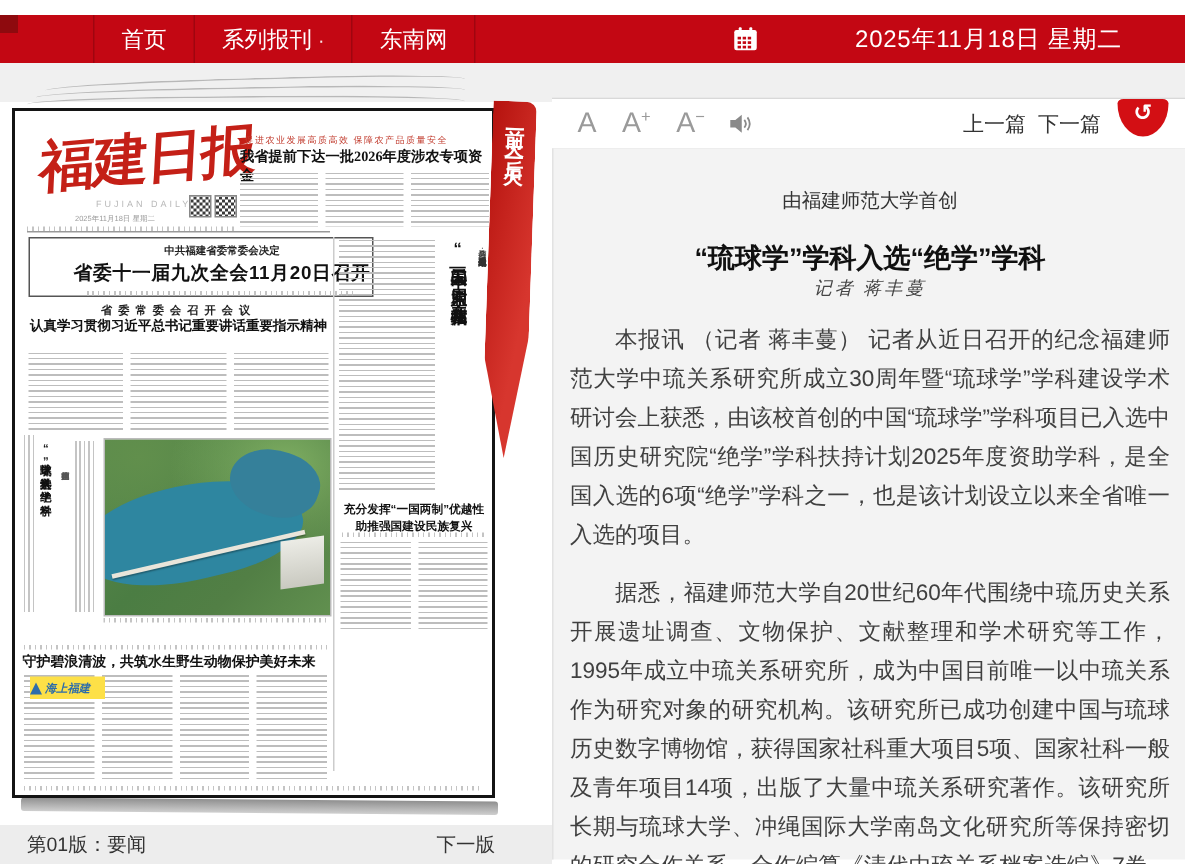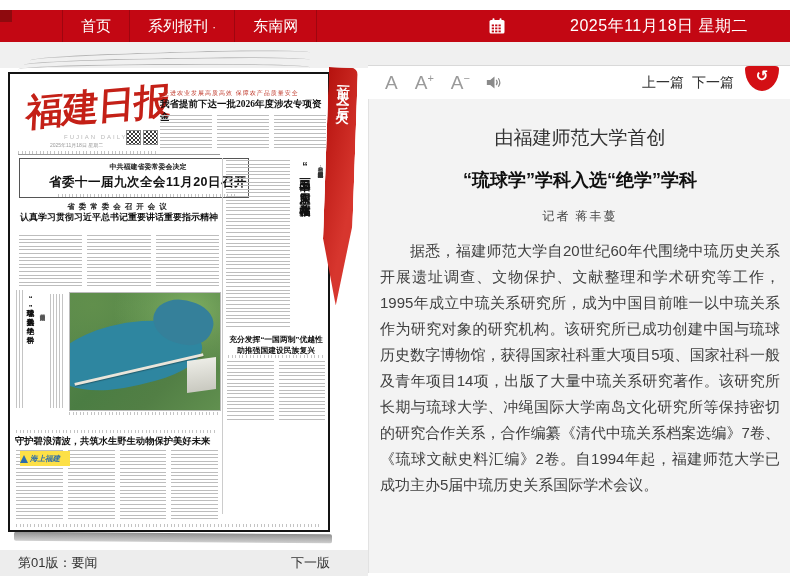--- a/index.html
+++ b/index.html
@@ -45,23 +45,23 @@
   
   .toolbar{position:absolute;left:368px;top:65px;width:422px;height:33px;background:#fff;border-top:1px solid #d9d9d9;border-bottom:1px solid #cfcfcf;display:flex;align-items:center;}
   .fbtn{color:#9a9a9a;font-size:19px;margin-left:17px;cursor:pointer;line-height:1;}
   .fbtn sup{font-size:11px;}
   .spk{margin-left:16px;cursor:pointer;display:flex;align-items:center;}
   .artnav{margin-left:auto;display:flex;gap:8px;font-size:14px;color:#333;margin-right:56px;}
   .artnav span{cursor:pointer;}
   .backbtn{position:absolute;right:11px;top:0px;width:34px;height:25px;background:#d30f14;border-radius:4px 4px 17px 17px/3px 3px 22px 22px;color:#fff;text-align:center;font-size:15px;line-height:20px;cursor:pointer;font-weight:bold;}
   .content{position:absolute;left:368px;top:99px;width:421px;height:474px;background:#f3f3f3;border-left:1px solid #e2e2e2;}
   .art{padding:26px 10px 0 11px;color:#404040;}
-  .art .kicker{text-align:center;font-size:19px;color:#333;font-family:Liberation Mono, monospace;}
+  .art .kicker{text-align:center;font-size:13px;color:#333;font-family:Liberation Mono, monospace;}
   .art .title{text-align:center;font-size:18px;font-weight:bold;color:#101010;margin-top:17px;}
-  .art .byline{text-align:center;font-size:12px;color:#444;font-family:"Liberation Serif","DejaVu Serif",serif;margin-top:16px;letter-spacing:2px;}
+  .art .byline{text-align:center;font-size:12px;color:#444;font-style:italic;font-family:"Liberation Serif","DejaVu Serif",serif;letter-spacing:2px;}
   .art p{font-size:15px;line-height:26px;text-indent:2em;text-align:justify;margin:13px 0 0 0;}
   
   .nh{font-weight:bold;color:#111;}
   .center{text-align:center;}
 </style>
 </head>
 <body>
 
 <div class="hdr">
   <div class="hdr-corner"></div>
@@ -211,15 +211,16 @@
     <span>下一篇</span>
   </span>
   <span class="backbtn"><span>↺</span></span>
 </div>
 
 <div class="content">
   <div class="art">
     <div class="kicker">由福建师范大学首创</div>
     <div class="title">“琉球学”学科入选“绝学”学科</div>
     <div class="byline">记者 蒋丰蔓</div>
+    <p>本报讯 （记者 蒋丰蔓） 记者从近日召开的纪念福建师范大学中琉关系研究所成立30周年暨“琉球学”学科建设学术研讨会上获悉，由该校首创的中国“琉球学”学科项目已入选中国历史研究院“绝学”学科扶持计划2025年度资助学科，是全国入选的6项“绝学”学科之一，也是该计划设立以来全省唯一入选的项目。</p>
     <p>据悉，福建师范大学自20世纪60年代围绕中琉历史关系开展遗址调查、文物保护、文献整理和学术研究等工作，1995年成立中琉关系研究所，成为中国目前唯一以中琉关系作为研究对象的研究机构。该研究所已成功创建中国与琉球历史数字博物馆，获得国家社科重大项目5项、国家社科一般及青年项目14项，出版了大量中琉关系研究著作。该研究所长期与琉球大学、冲绳国际大学南岛文化研究所等保持密切的研究合作关系，合作编纂《清代中琉关系档案选编》7卷、《琉球文献史料汇编》2卷。自1994年起，福建师范大学已成功主办5届中琉历史关系国际学术会议。</p>
   </div>
 </div>
 
 </body></html>

